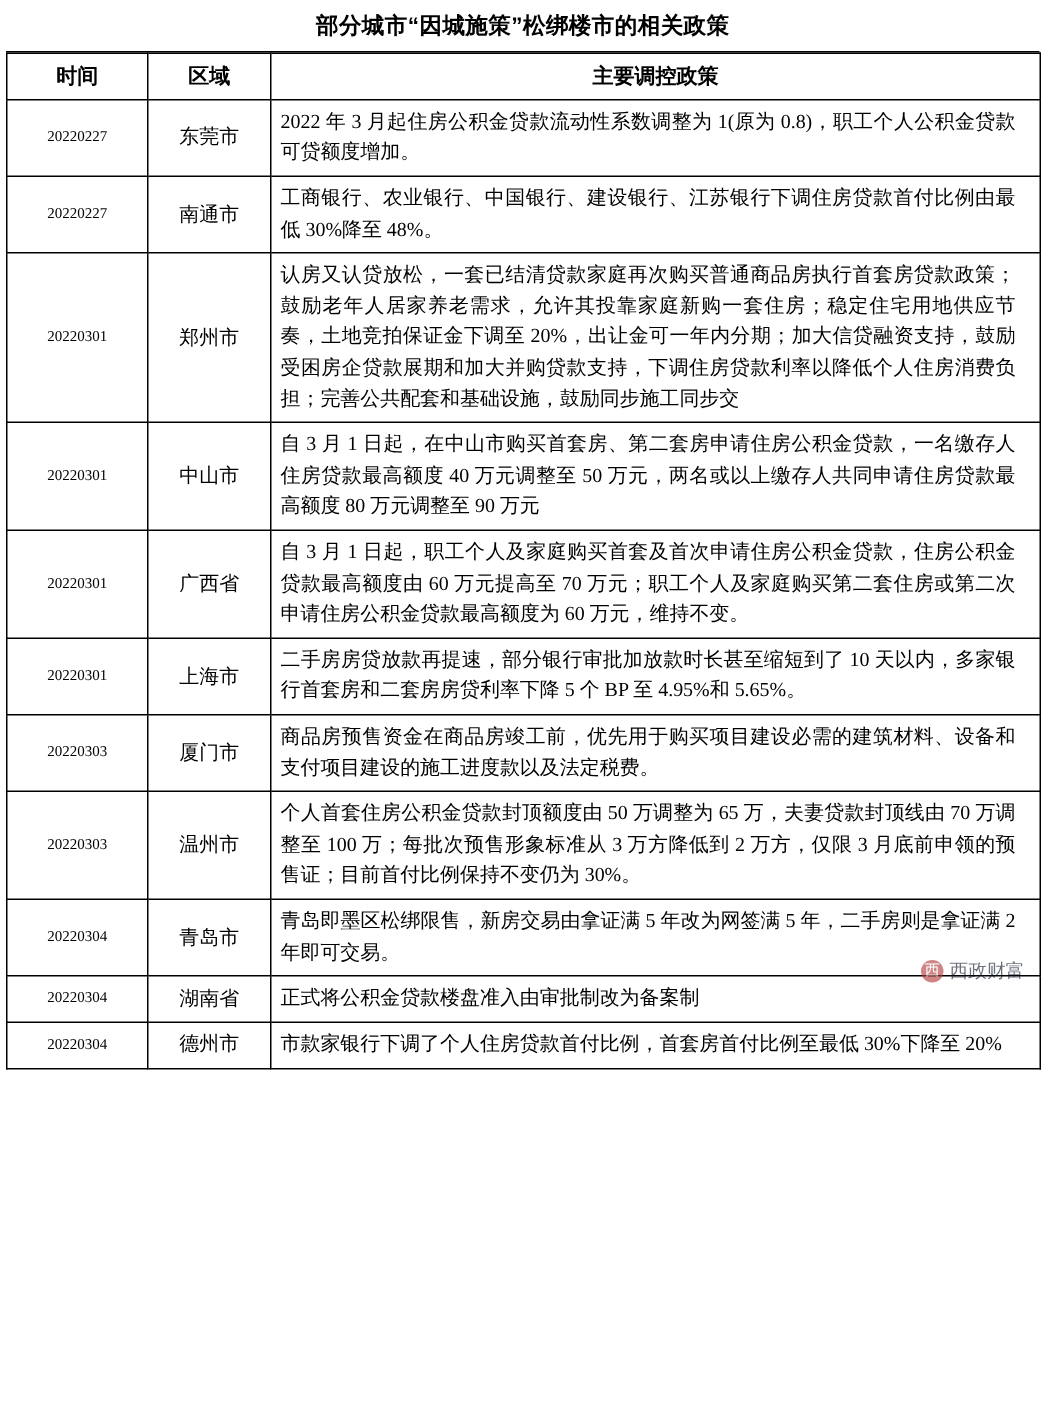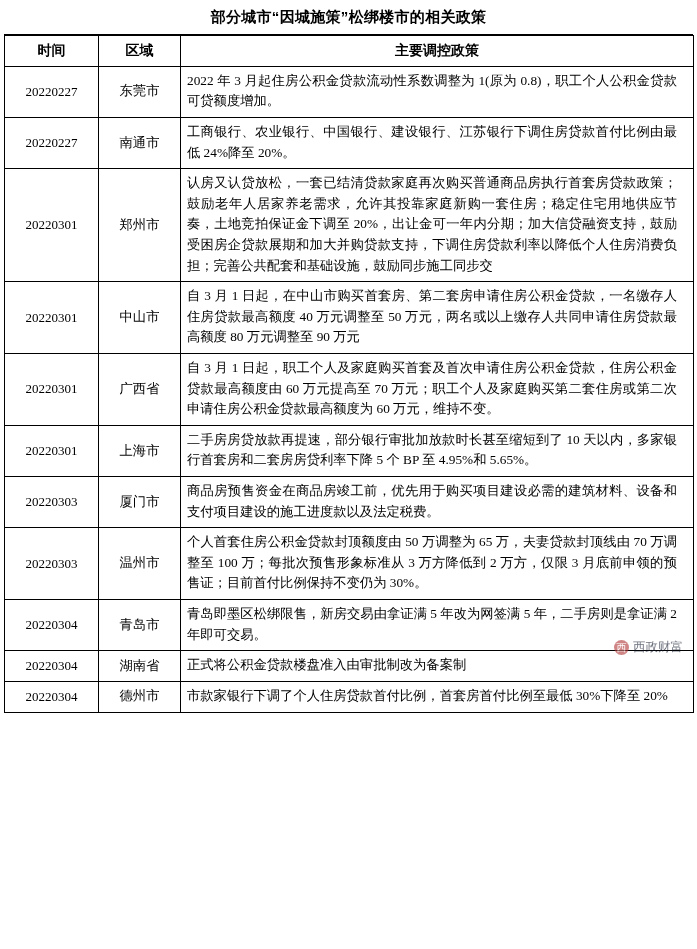--- a/index.html
+++ b/index.html
@@ -49,21 +49,21 @@
     text-align: center;
     padding: 4px 12px;
     font-size: 14px;
   }
   col.c1 { width: 94px; }
   col.c2 { width: 82px; }
   col.c3 { width: 513px; }
 
   td.date {
     text-align: center;
-    font-size: 13px;
+    font-size: 10px;
     font-family: "Liberation Serif", serif;
   }
   td.region {
     text-align: center;
     font-size: 13.3px;
   }
   td.policy {
     text-align: left;
     padding: 4px 16px 5px 6px;
     text-align: justify;
@@ -122,21 +122,21 @@
     </thead>
     <tbody>
       <tr>
         <td class="date">20220227</td>
         <td class="region">东莞市</td>
         <td class="policy">2022 年 3 月起住房公积金贷款流动性系数调整为 1(原为 0.8)，职工个人公积金贷款可贷额度增加。</td>
       </tr>
       <tr>
         <td class="date">20220227</td>
         <td class="region">南通市</td>
-        <td class="policy">工商银行、农业银行、中国银行、建设银行、江苏银行下调住房贷款首付比例由最低 24%降至 20%。</td>
+        <td class="policy">工商银行、农业银行、中国银行、建设银行、江苏银行下调住房贷款首付比例由最低 30%降至 48%。</td>
       </tr>
       <tr>
         <td class="date">20220301</td>
         <td class="region">郑州市</td>
         <td class="policy">认房又认贷放松，一套已结清贷款家庭再次购买普通商品房执行首套房贷款政策；鼓励老年人居家养老需求，允许其投靠家庭新购一套住房；稳定住宅用地供应节奏，土地竞拍保证金下调至 20%，出让金可一年内分期；加大信贷融资支持，鼓励受困房企贷款展期和加大并购贷款支持，下调住房贷款利率以降低个人住房消费负担；完善公共配套和基础设施，鼓励同步施工同步交</td>
       </tr>
       <tr>
         <td class="date">20220301</td>
         <td class="region">中山市</td>
         <td class="policy">自 3 月 1 日起，在中山市购买首套房、第二套房申请住房公积金贷款，一名缴存人住房贷款最高额度 40 万元调整至 50 万元，两名或以上缴存人共同申请住房贷款最高额度 80 万元调整至 90 万元</td>

